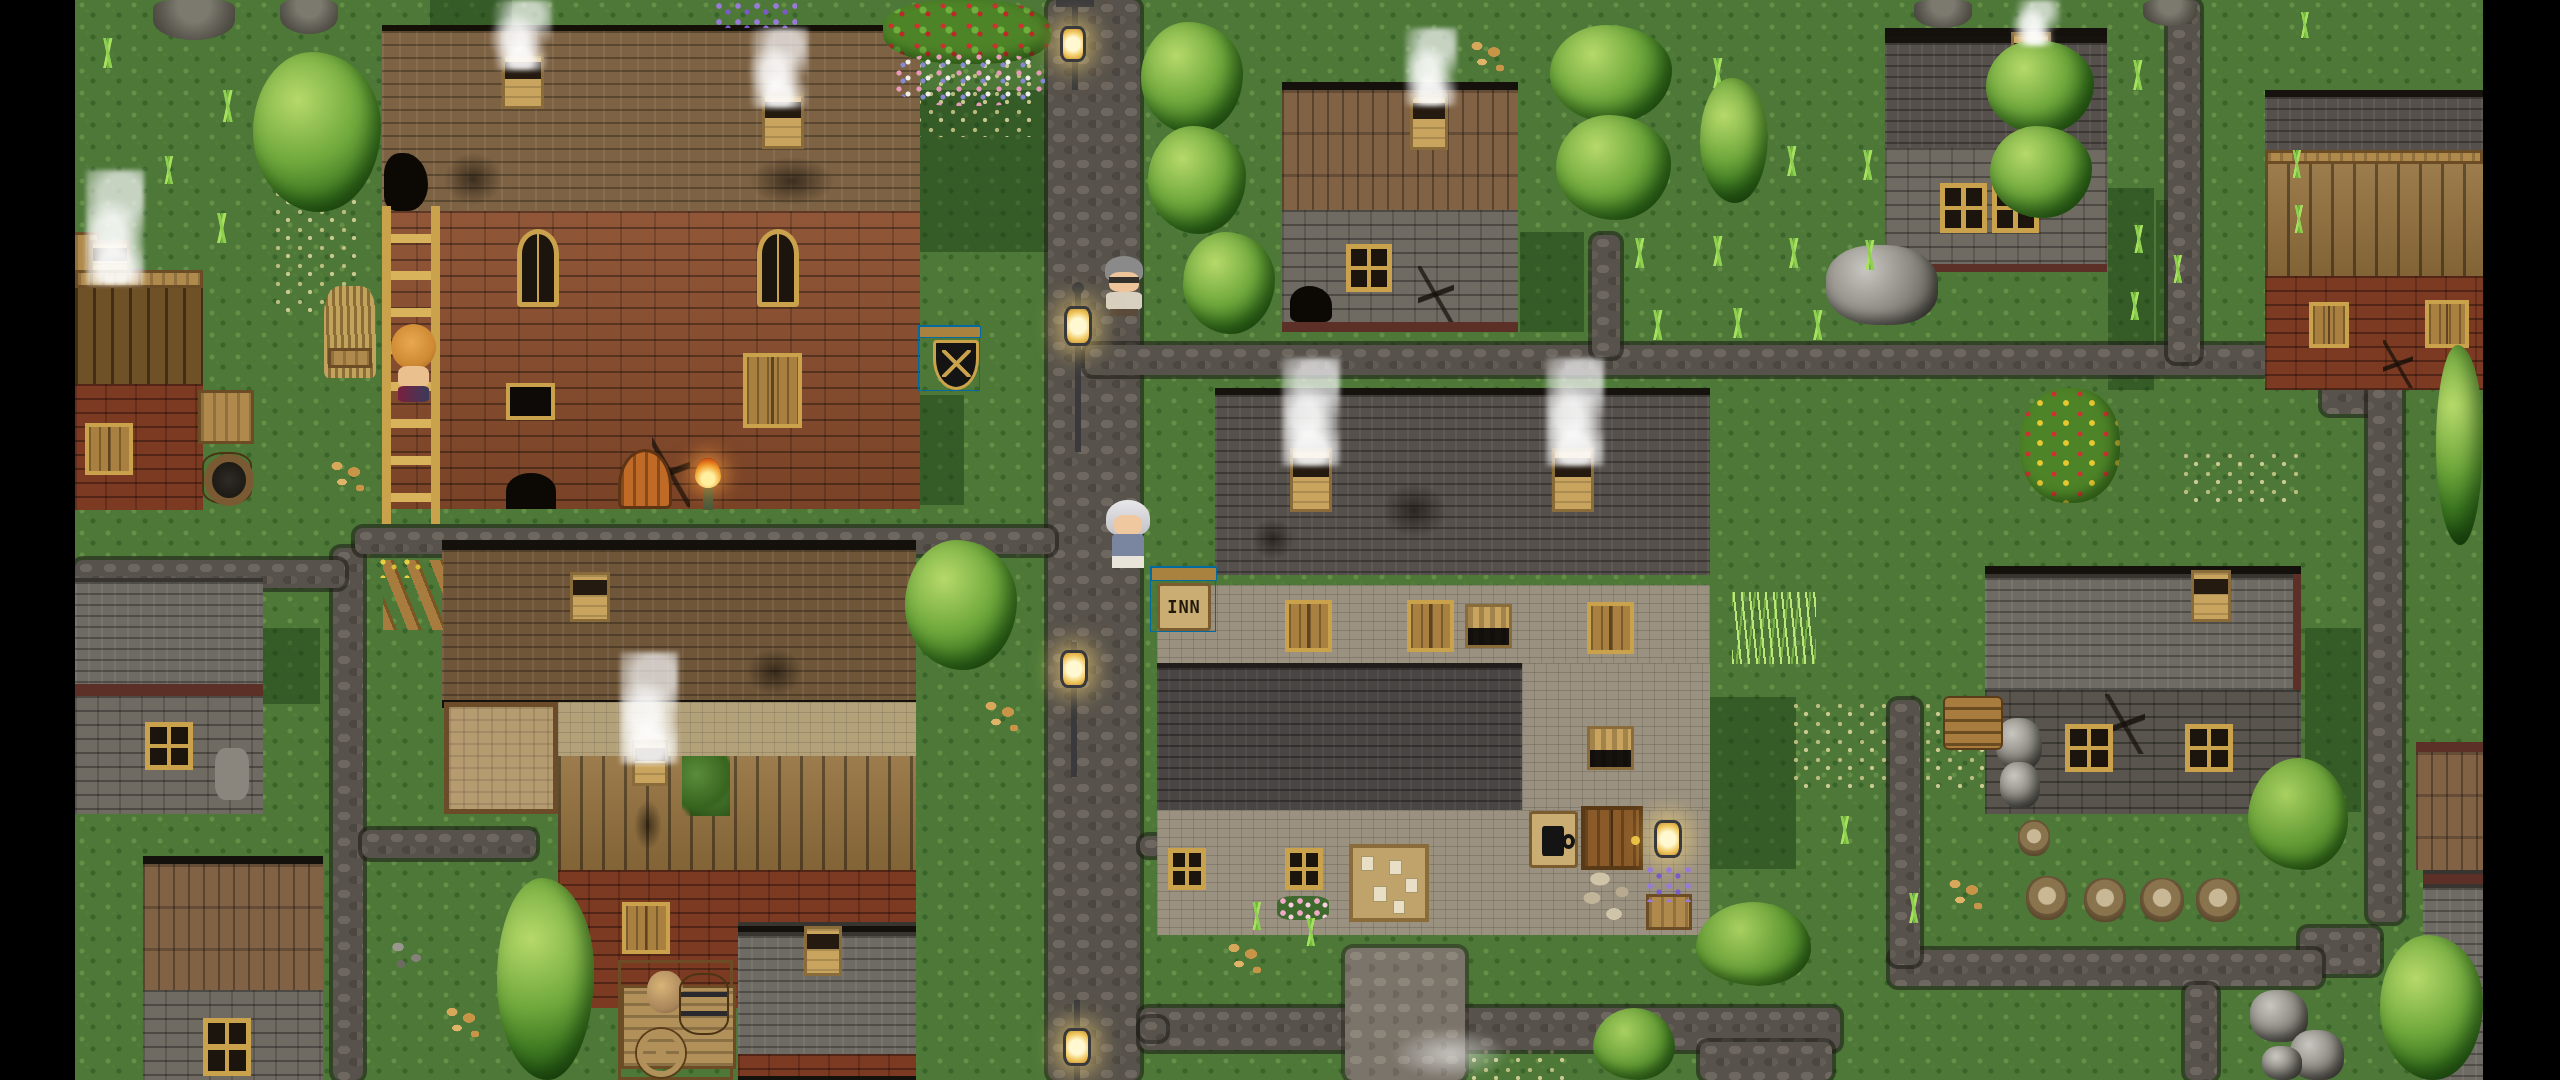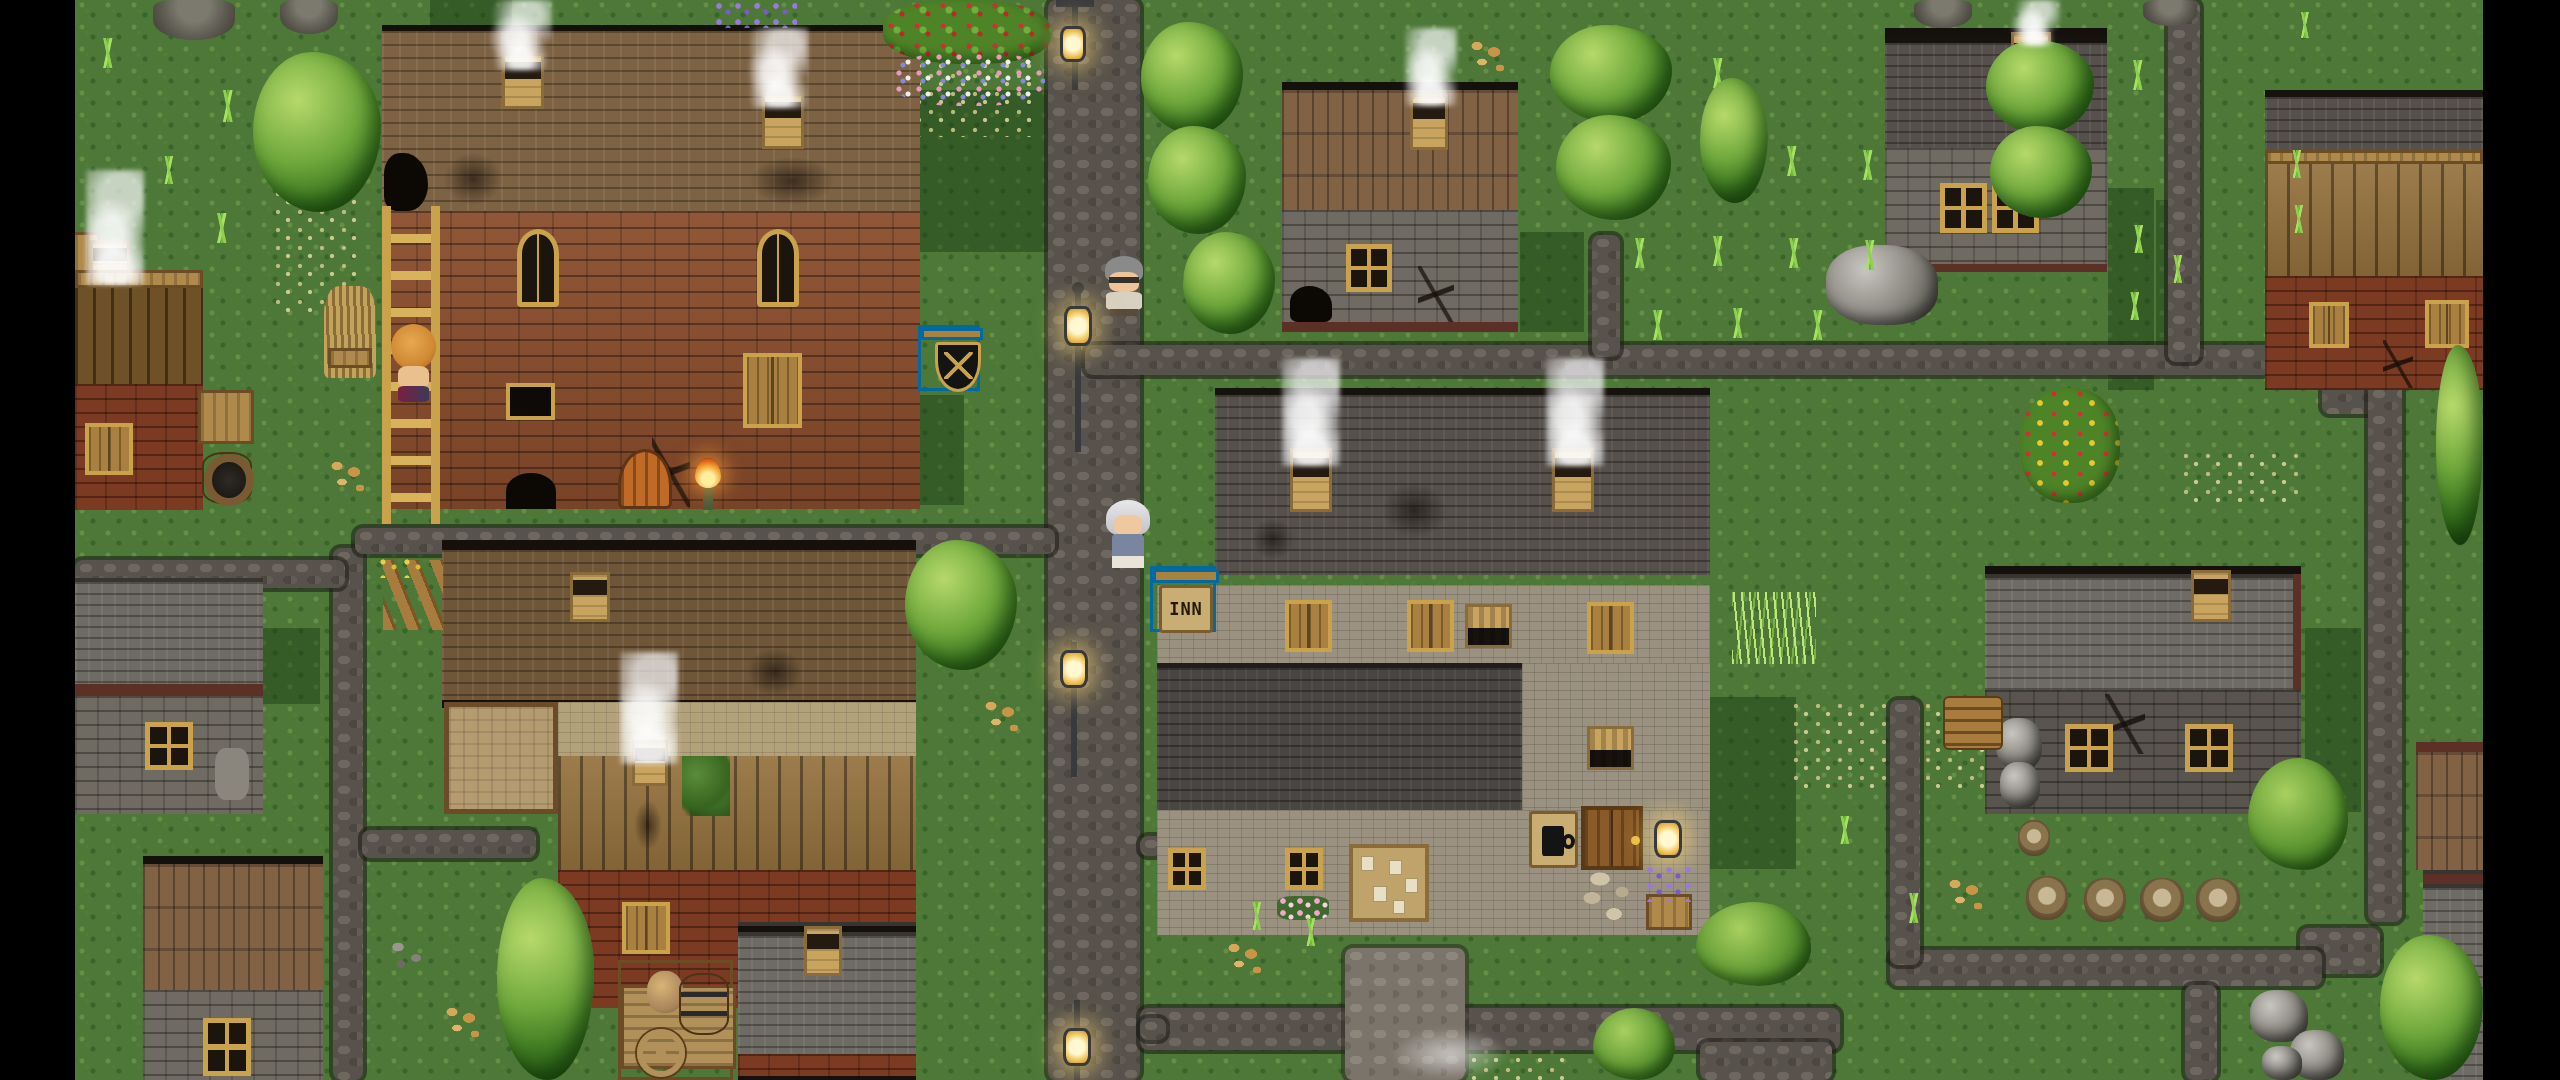--- a/index.html
+++ b/index.html
@@ -202,21 +202,21 @@
   .k-trim{background:#5c3026;}
   .k-band{background:#14100c;}
   .k-vine{background:
     radial-gradient(circle at 30% 30%, #5a8c3a, #37641e 62%, transparent 72%),
     radial-gradient(circle at 68% 62%, #4a7c30, #2c5418 60%, transparent 74%);}
 
   
   .k-signboard{background:#c9ad72;border:3px solid #7a5c2e;border-radius:4px;
     display:flex;align-items:center;justify-content:center;
     font:700 17px "DejaVu Sans Mono",monospace;color:#241a0c;letter-spacing:1px;}
-  .k-wood-arm{background:#a8823e;border:3px solid #0369a1;}
+  .k-wood-arm{background:#a8823e;border:1px solid #0369a1;}
   .k-shield{background-color:#141414;border:3px solid #caa24a;
     border-radius:8% 8% 50% 50% / 8% 8% 62% 62%;background-image:
     linear-gradient(45deg, transparent 44%, #caa24a 46% 54%, transparent 56%),
     linear-gradient(-45deg, transparent 44%, #caa24a 46% 54%, transparent 56%);
     background-size:72% 62%;background-position:center 40%;background-repeat:no-repeat;}
   .k-mug{background:#141414;border-radius:12%;}
   .k-mug-handle{border:4px solid #141414;border-radius:50%;background:transparent;}
   .k-notice{background:#bfa36a;border:4px solid #8a6b3a;}
   .k-paper{background:#e8dfc6;border:1px solid #a89868;}
   .k-lantern{background:radial-gradient(circle, #fff8d0 0 38%, #f0c860 68%, #c89030);

